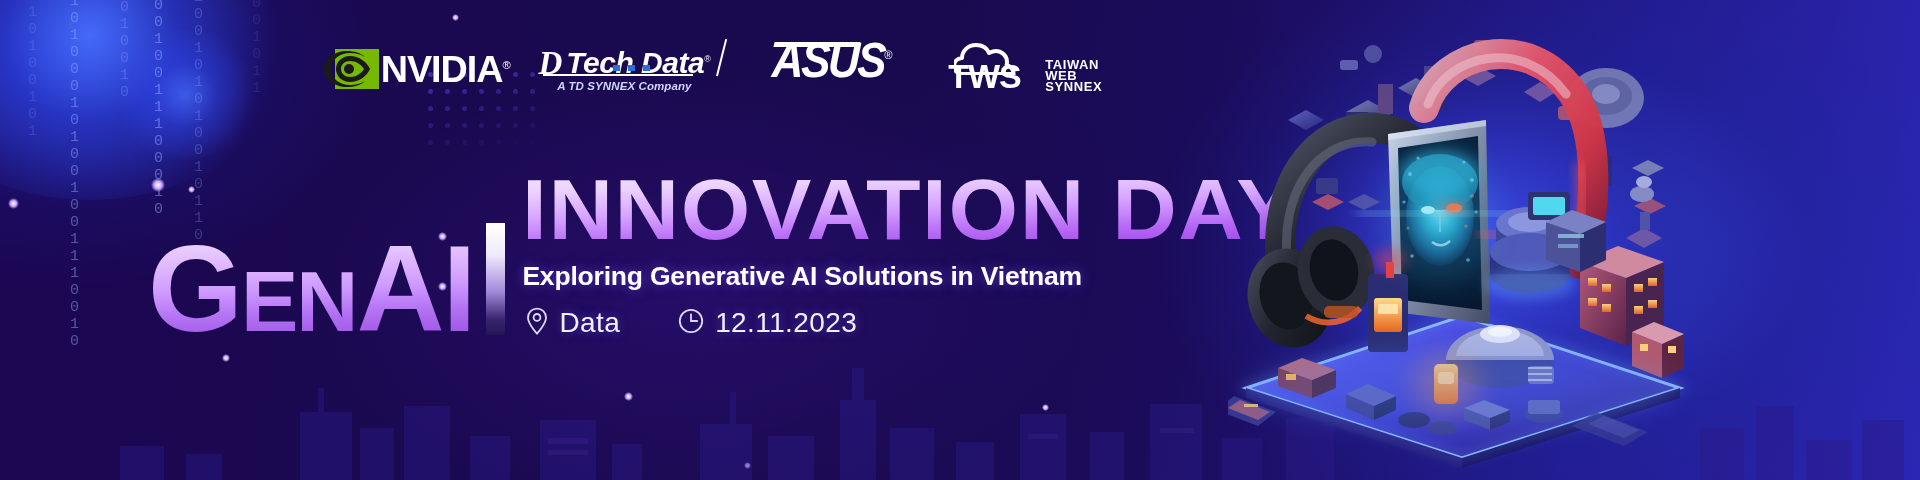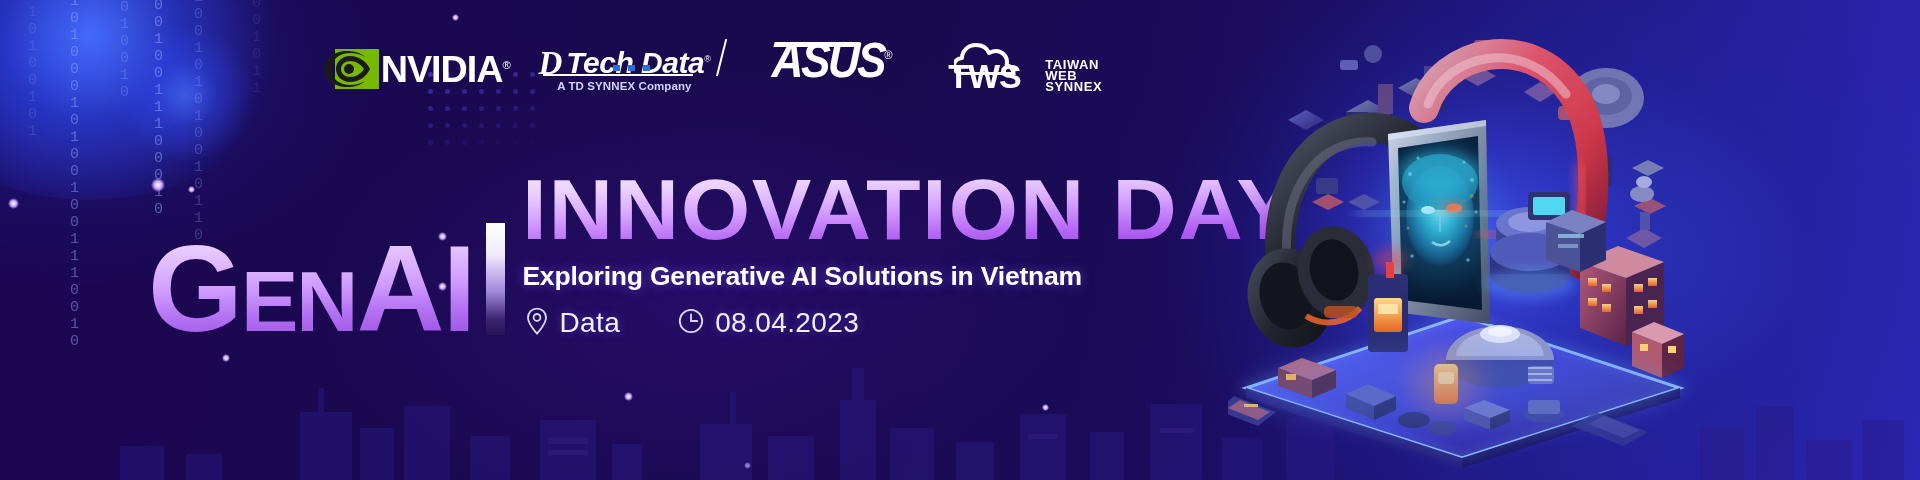--- a/index.html
+++ b/index.html
@@ -79,21 +79,21 @@
     background:#fff;
   }
   .td-rule-slash {
     position:absolute; right:-8px; bottom:16px; width:2px; height:38px;
     background:#fff; transform:rotate(14deg); transform-origin:bottom;
   }
   .td-dots { position:absolute; left:74px; bottom:21px; display:flex; gap:8px; }
   .td-dots i { width:7px; height:6px; background:#2b6fd8; display:block; }
   .td-tag {
     margin-top:0; text-align:center; color:#cfd6ff; font-size:11.5px;
-    font-weight:bold; letter-spacing:.1px; white-space:nowrap;
+    font-style:italic; font-weight:bold; letter-spacing:.1px; white-space:nowrap;
   }
 
   
   .asus { margin-left:62px; position:relative; display:flex; align-items:flex-start; }
   .asus-word {
     color:#fff; font-size:44px; font-weight:bold; font-style:italic;
     letter-spacing:-2.5px; line-height:1;
     font-family:"Liberation Sans", sans-serif;
     transform:skewX(-2deg) scaleY(1.12);
   }
@@ -341,21 +341,21 @@
           <span class="txt">Data</span>
         </div>
 
         <div class="meta-item">
           <span class="glyph">
             <svg width="26" height="26" viewBox="0 0 26 26">
               <circle cx="13" cy="13" r="11.2" fill="none" stroke="#ded8ff" stroke-width="1.8"></circle>
               <path d="M13 6.4V13h6.2" fill="none" stroke="#ded8ff" stroke-width="1.8" stroke-linecap="round"></path>
             </svg>
           </span>
-          <span class="txt">08.04.2023</span>
+          <span class="txt">12.11.2023</span>
         </div>
       </div>
     </div>
   </div>
 
   <div id="art">
     <svg width="468" height="452" viewBox="0 0 468 452">
       <defs>
         <radialGradient id="aura" cx="50%" cy="50%" r="50%">
           <stop offset="0%" stop-color="#4a5cff" stop-opacity=".85"></stop>

